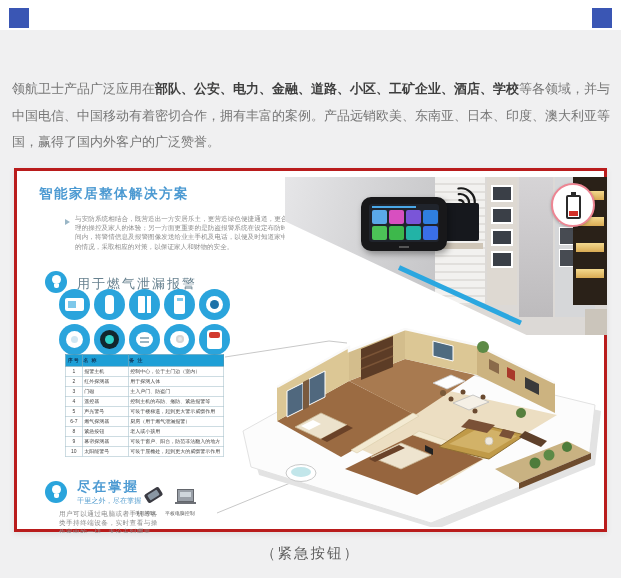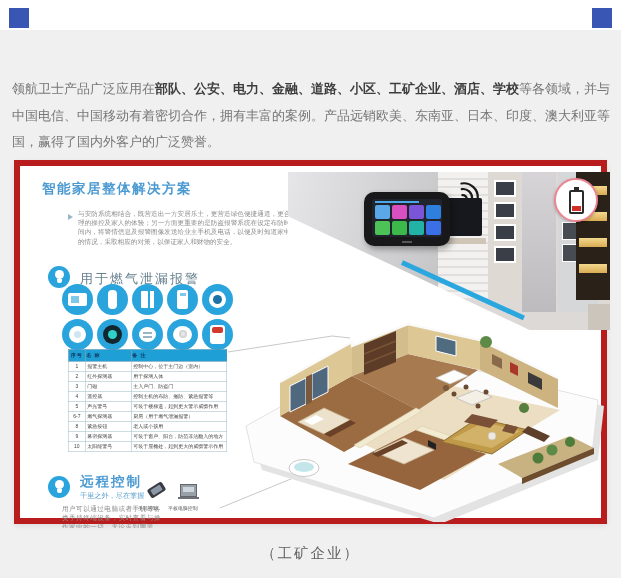--- a/index.html
+++ b/index.html
@@ -17,21 +17,21 @@
   .title-badge .txt{font-size:19px;font-weight:bold;color:#3b55b0;letter-spacing:3px;white-space:nowrap;}
   .bk{position:absolute;top:0;bottom:0;width:11px;border:2px solid #a2a2a2;}
   .bk-l{left:0;border-right:none;}
   .bk-r{right:0;border-left:none;}
 
   
   .intro-para{left:12px;top:76px;width:598px;font-size:13px;line-height:26.5px;color:#767676;text-align:justify;}
   .intro-para .b{color:#3e3e3e;font-weight:bold;}
 
   
-  .card{left:14px;top:160px;width:593px;height:364px;background:#ffffff;border:6px solid #b91c1c;box-shadow:0 2px 6px rgba(0,0,0,.08);box-sizing:border-box;}
+  .card{left:14px;top:168px;width:593px;height:364px;background:#ffffff;border:3px solid #b91c1c;box-shadow:0 2px 6px rgba(0,0,0,.08);box-sizing:border-box;}
 
   .sol-title{left:22px;top:14px;font-size:13.5px;font-weight:bold;color:#4c9ad2;letter-spacing:1.5px;}
   .mini-bullet{left:48px;top:48px;width:0;height:0;border-left:5px solid #9ab6c6;border-top:3.5px solid transparent;border-bottom:3.5px solid transparent;}
   .sol-intro{left:58px;top:43px;width:212px;height:42px;overflow:hidden;}
   .sol-intro .inner{width:354px;font-size:11px;line-height:15.5px;color:#8d8d8d;text-align:justify;transform:scale(.6);transform-origin:0 0;}
 
   .sec-icon{width:22px;height:22px;border-radius:50%;background:#2aa4dc;position:absolute;}
   .sec-icon::before{content:"";position:absolute;left:6.5px;top:4px;width:9px;height:9px;border-radius:50%;background:#fff;}
   .sec-icon::after{content:"";position:absolute;left:8.5px;top:12.5px;width:5px;height:4.5px;background:#fff;border-radius:0 0 2px 2px;}
   .sec1-icon{left:28px;top:100px;}
@@ -241,21 +241,21 @@
             <tr>
               <td class="c-no">10</td>
               <td class="c-name">太阳能警号</td>
               <td class="c-note">可装于屋檐处，起到更大的威慑警示作用</td>
             </tr>
           </tbody>
       </table>
     </div>
 
     <div class="abs sec-icon sec2-icon"></div>
-    <div class="abs remote-title">远程控制</div>
+    <div class="abs remote-title">尽在掌握</div>
     <div class="abs remote-sub">
       <div class="inner">千里之外，尽在掌握</div>
     </div>
     <div class="abs remote-body">
       <div class="inner">用户可以通过电脑或者手机等各类手持终端设备，实时查看与操作家中的一切，无论走到哪里，都可实现远程控制。</div>
     </div>
     <div class="abs mini-phone"></div>
     <div class="mini-laptop"></div>
     <div class="abs dev-label lab1">
       <div class="inner">手机控制</div>
@@ -378,15 +378,15 @@
       <polygon points="258,142 330,114 354,126 282,156" fill="#c9b282"></polygon>
       <polygon points="282,156 354,126 354,132 282,162" fill="#6e4c2e"></polygon>
       <circle cx="298" cy="136" r="5.5" fill="#4e7c3b"></circle>
       <circle cx="312" cy="128" r="5.5" fill="#5d8a46"></circle>
       <circle cx="330" cy="120" r="5" fill="#4e7c3b"></circle>
       <circle cx="246" cy="20" r="6" fill="#5d8a46"></circle>
     </svg>
 
   </div>
 
-  <div class="abs caption">（工矿企业）</div>
+  <div class="abs caption">（紧急按钮）</div>
 
 </div>
 
 </body></html>

